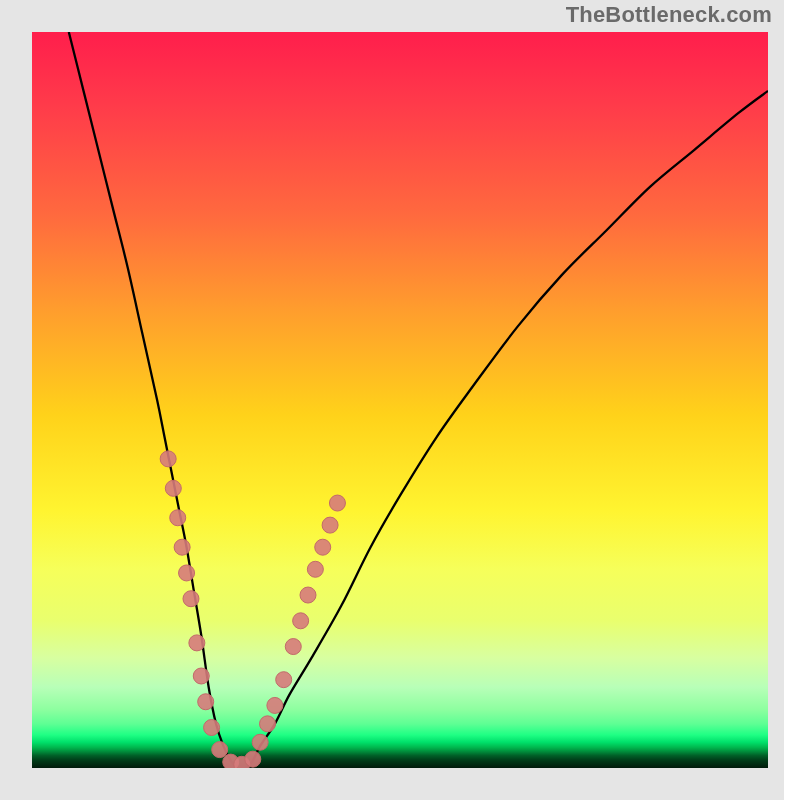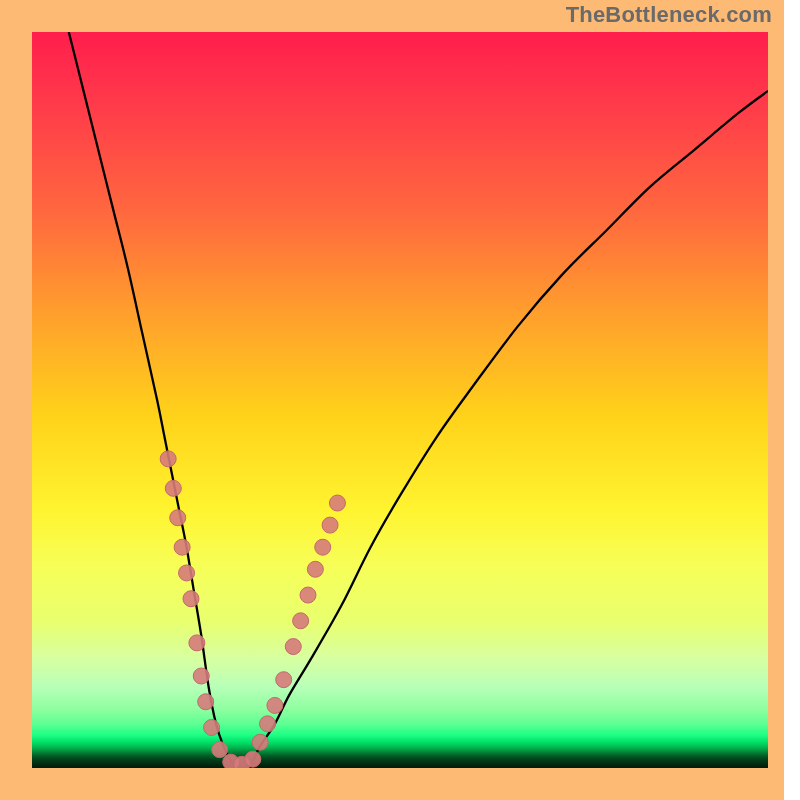--- a/index.html
+++ b/index.html
@@ -5,21 +5,21 @@
   body {
     margin: 0;
     padding: 0;
     background: #fff;
     font-family: Arial, Helvetica, sans-serif;
   }
   .frame {
     position: relative;
     width: 784px;
     height: 800px;
-    background: #fdba74;
+    background: #e5e5e5;
   }
   .attribution {
     position: absolute;
     top: 2px;
     right: 12px;
     font-size: 22px;
     font-weight: 600;
     color: #6a6a6a;
     letter-spacing: 0.2px;
   }

